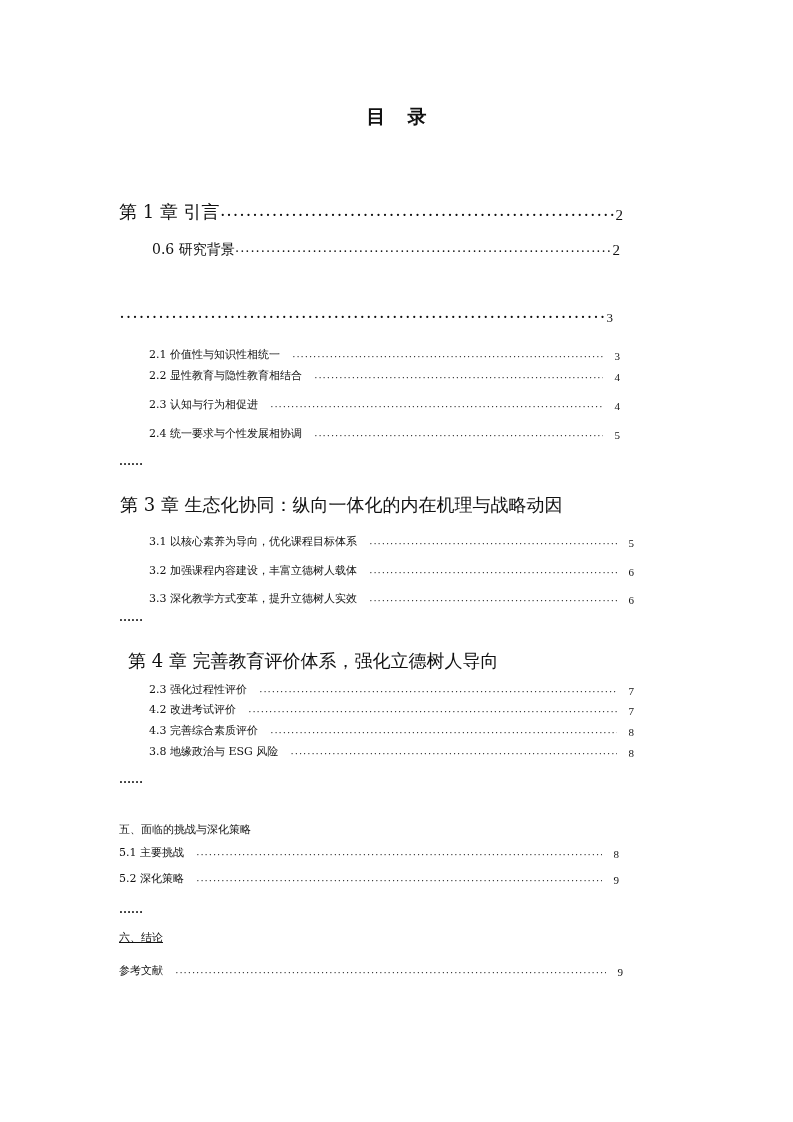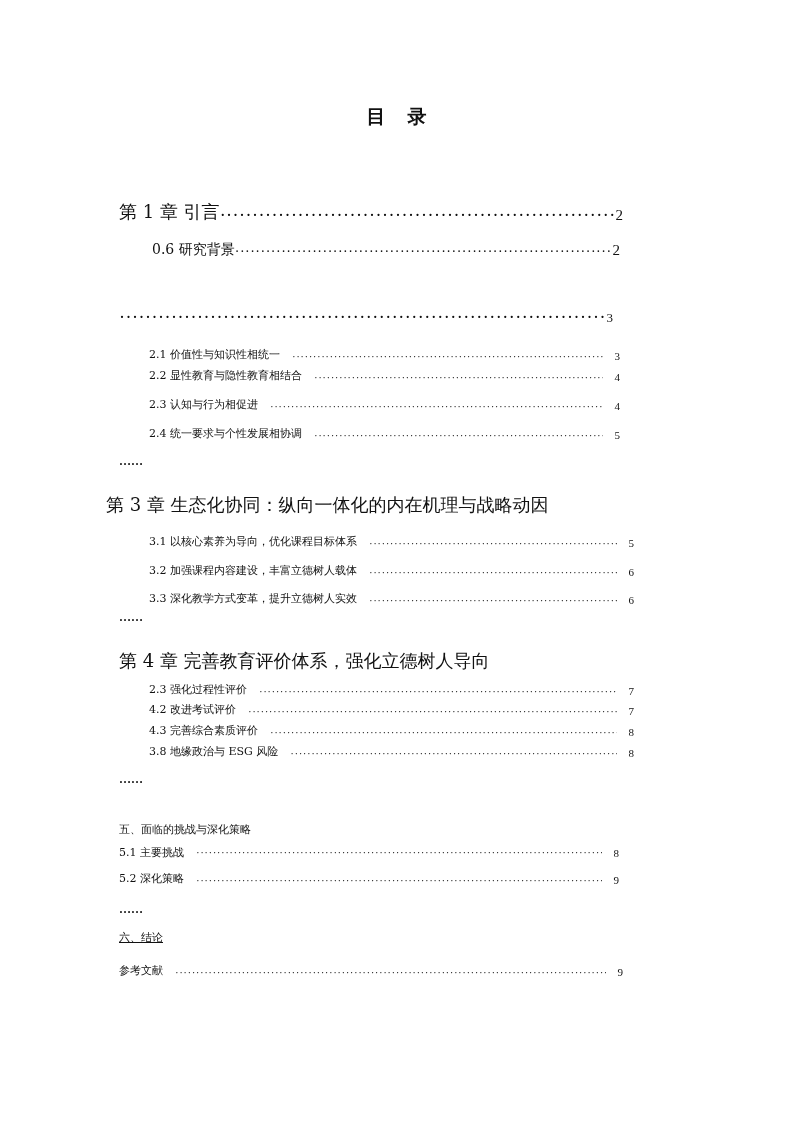--- a/index.html
+++ b/index.html
@@ -57,39 +57,39 @@
   <span class="leader"></span>
   <span class="page">4</span>
 </div>
 <div class="row sec" style="left:149px; top:426px; width:471px;align-items:flex-end;">
   <span class="label">2.4 统一要求与个性发展相协调</span>
   <span class="leader"></span>
   <span class="page">5</span>
 </div>
 <div class="ellipsis" style="top:454px;">……</div>
 
-<div class="plain ch" style="left:106px; top:493px;text-align:center;">第 3 章  生态化协同：纵向一体化的内在机理与战略动因</div>
+<div class="plain ch" style="left:120px; top:493px;text-align:center;">第 3 章  生态化协同：纵向一体化的内在机理与战略动因</div>
 <div class="row sec" style="left:149px; top:534px; width:485px;">
   <span class="label">3.1 以核心素养为导向，优化课程目标体系</span>
   <span class="leader"></span>
   <span class="page">5</span>
 </div>
 <div class="row sec" style="left:149px; top:563px; width:485px;">
   <span class="label">3.2 加强课程内容建设，丰富立德树人载体</span>
   <span class="leader"></span>
   <span class="page">6</span>
 </div>
 <div class="row sec" style="left:149px; top:583px; width:485px;margin-top:8px;">
   <span class="label">3.3 深化教学方式变革，提升立德树人实效</span>
   <span class="leader"></span>
   <span class="page">6</span>
 </div>
 <div class="ellipsis" style="top:610px;">……</div>
 
-<div class="plain ch" style="left:119px; top:649px;text-align:center;">第 4 章  完善教育评价体系，强化立德树人导向</div>
+<div class="plain ch" style="left:128px; top:649px;text-align:center;">第 4 章  完善教育评价体系，强化立德树人导向</div>
 <div class="row sec" style="left:149px; top:682px; width:485px;">
   <span class="label">2.3 强化过程性评价</span>
   <span class="leader"></span>
   <span class="page">7</span>
 </div>
 <div class="row sec" style="left:149px; top:702px; width:485px;">
   <span class="label">4.2 改进考试评价</span>
   <span class="leader"></span>
   <span class="page">7</span>
 </div>
@@ -99,21 +99,21 @@
   <span class="page">8</span>
 </div>
 <div class="row sec" style="left:149px; top:744px; width:485px;">
   <span class="label">3.8 地缘政治与 ESG 风险</span>
   <span class="leader"></span>
   <span class="page">8</span>
 </div>
 <div class="ellipsis" style="top:772px;">……</div>
 
 <div class="plain sec" style="left:119px; top:822px;">五、面临的挑战与深化策略</div>
-<div class="row sec" style="left:119px; top:845px; width:500px;align-items:center;">
+<div class="row sec" style="left:119px; top:845px; width:500px;">
   <span class="label">5.1 主要挑战</span>
   <span class="leader"></span>
   <span class="page">8</span>
 </div>
 <div class="row sec" style="left:119px; top:871px; width:500px;">
   <span class="label">5.2 深化策略</span>
   <span class="leader"></span>
   <span class="page">9</span>
 </div>
 <div class="ellipsis" style="top:902px;">……</div>

